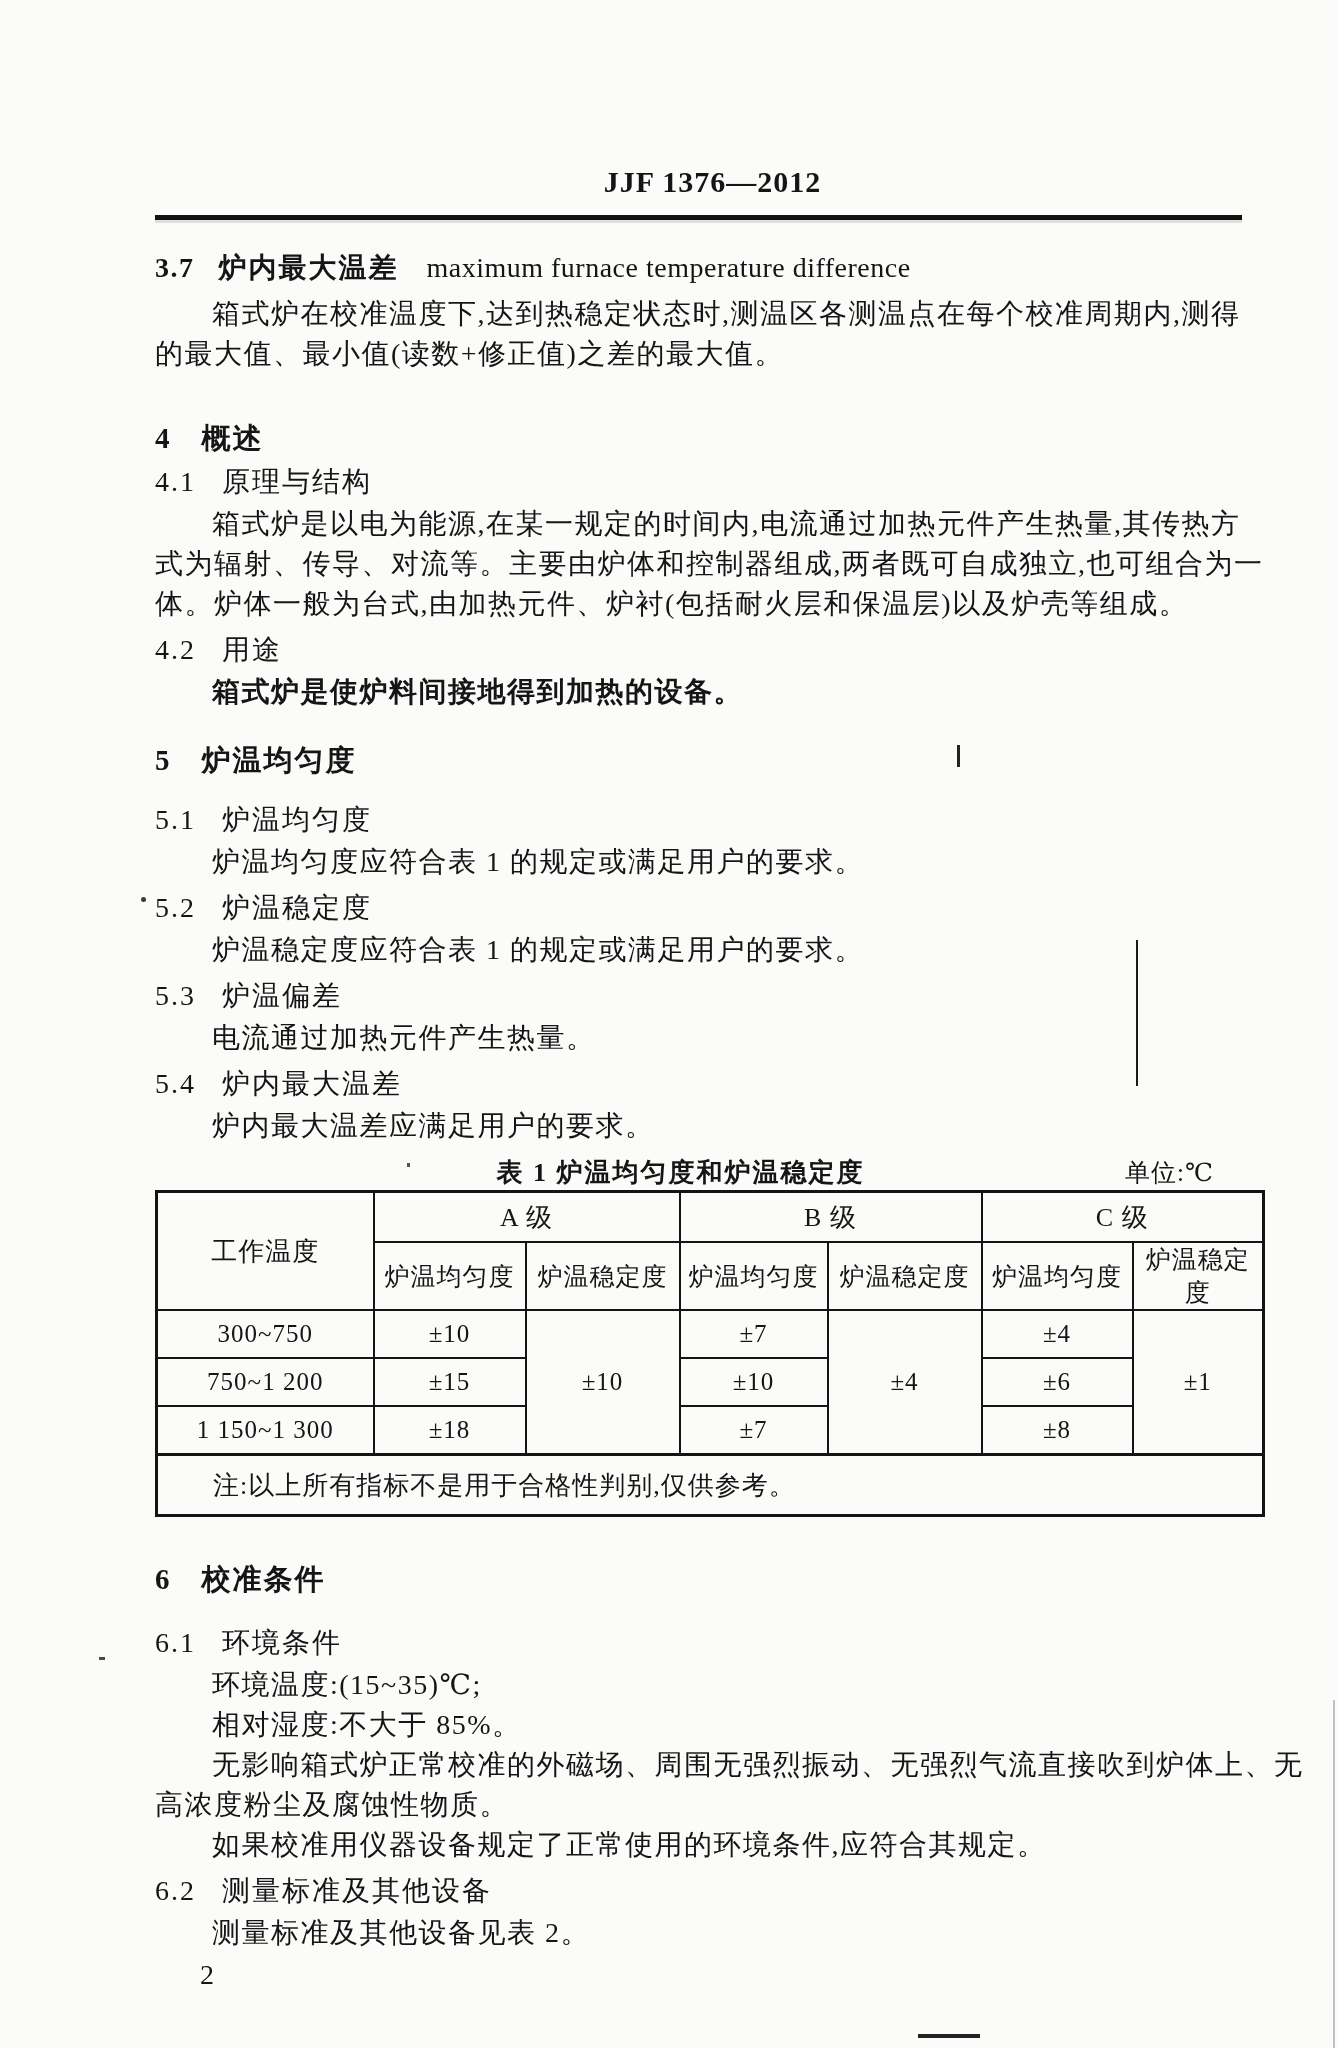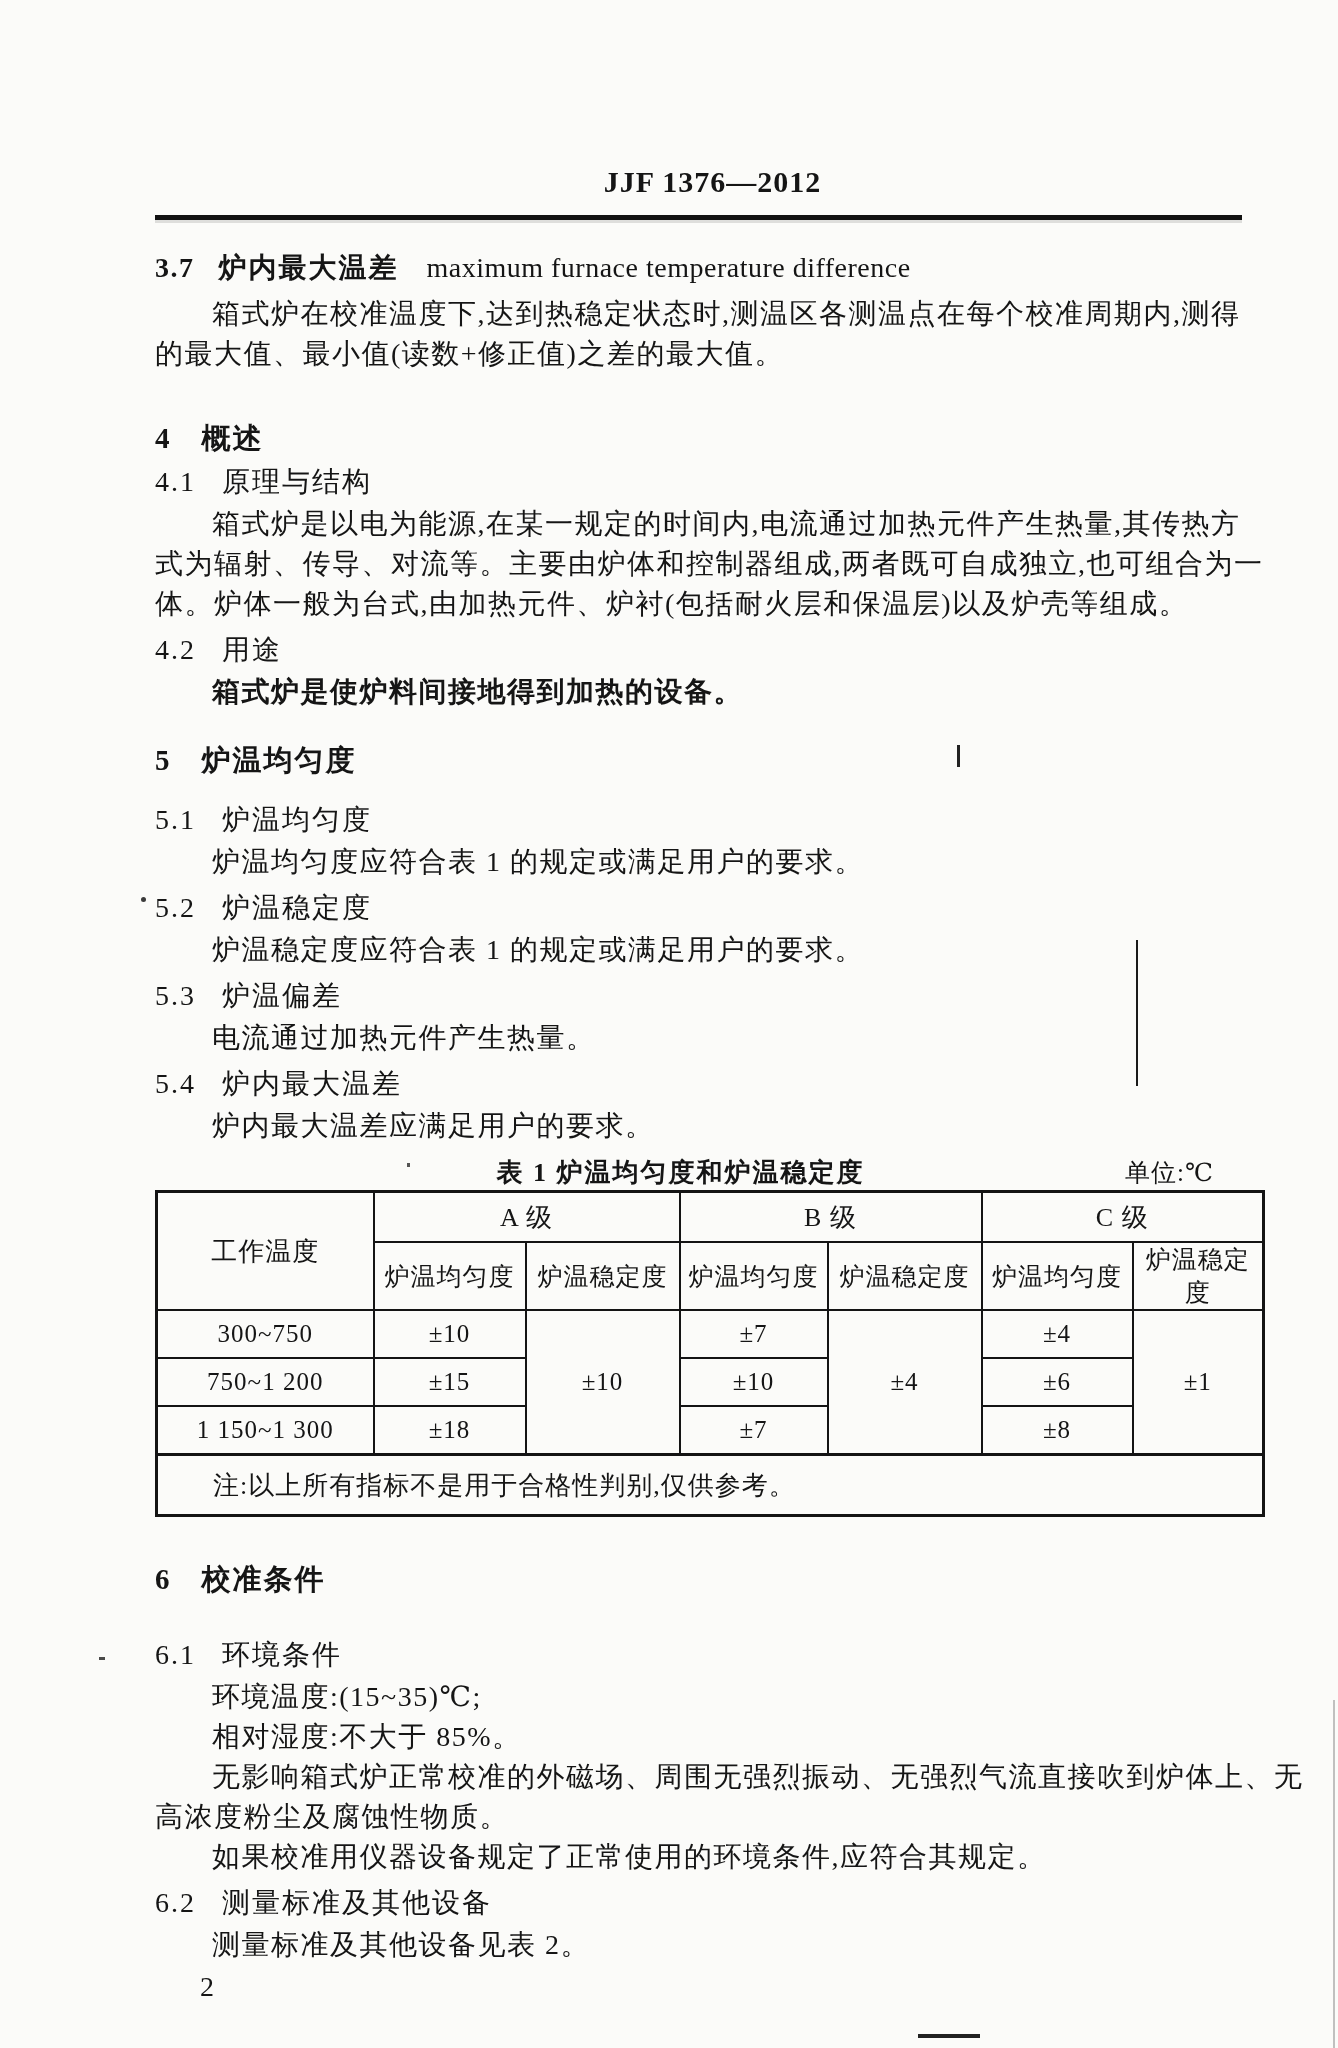--- a/index.html
+++ b/index.html
@@ -197,21 +197,21 @@
         <td class="data">±8</td>
       </tr>
       <tr class="note-row">
         <td colspan="7">注:以上所有指标不是用于合格性判别,仅供参考。</td>
       </tr>
     </tbody>
       </table>
 
     <div id="body-bottom">
         <div class="blk h1" style="margin-top: 44px;"><span class="num">6</span><span>校准条件</span></div>
-        <div class="blk h2" style="margin-top: 40px;"><span class="num">6.1</span><span>环境条件</span></div>
+        <div class="blk h2" style="margin-top: 28px;"><span class="num">6.1</span><span>环境条件</span></div>
         <div class="blk para" style="margin-top: 4px;">
           <div class="line ind">环境温度:(15~35)℃;</div>
           <div class="line ind">相对湿度:不大于 85%。</div>
         </div>
         <div class="blk para" style="margin-top: 0px;">
           <div class="line ind">无影响箱式炉正常校准的外磁场、周围无强烈振动、无强烈气流直接吹到炉体上、无</div>
           <div class="line">高浓度粉尘及腐蚀性物质。</div>
         </div>
         <div class="blk para" style="margin-top: 0px;">
           <div class="line ind">如果校准用仪器设备规定了正常使用的环境条件,应符合其规定。</div>

